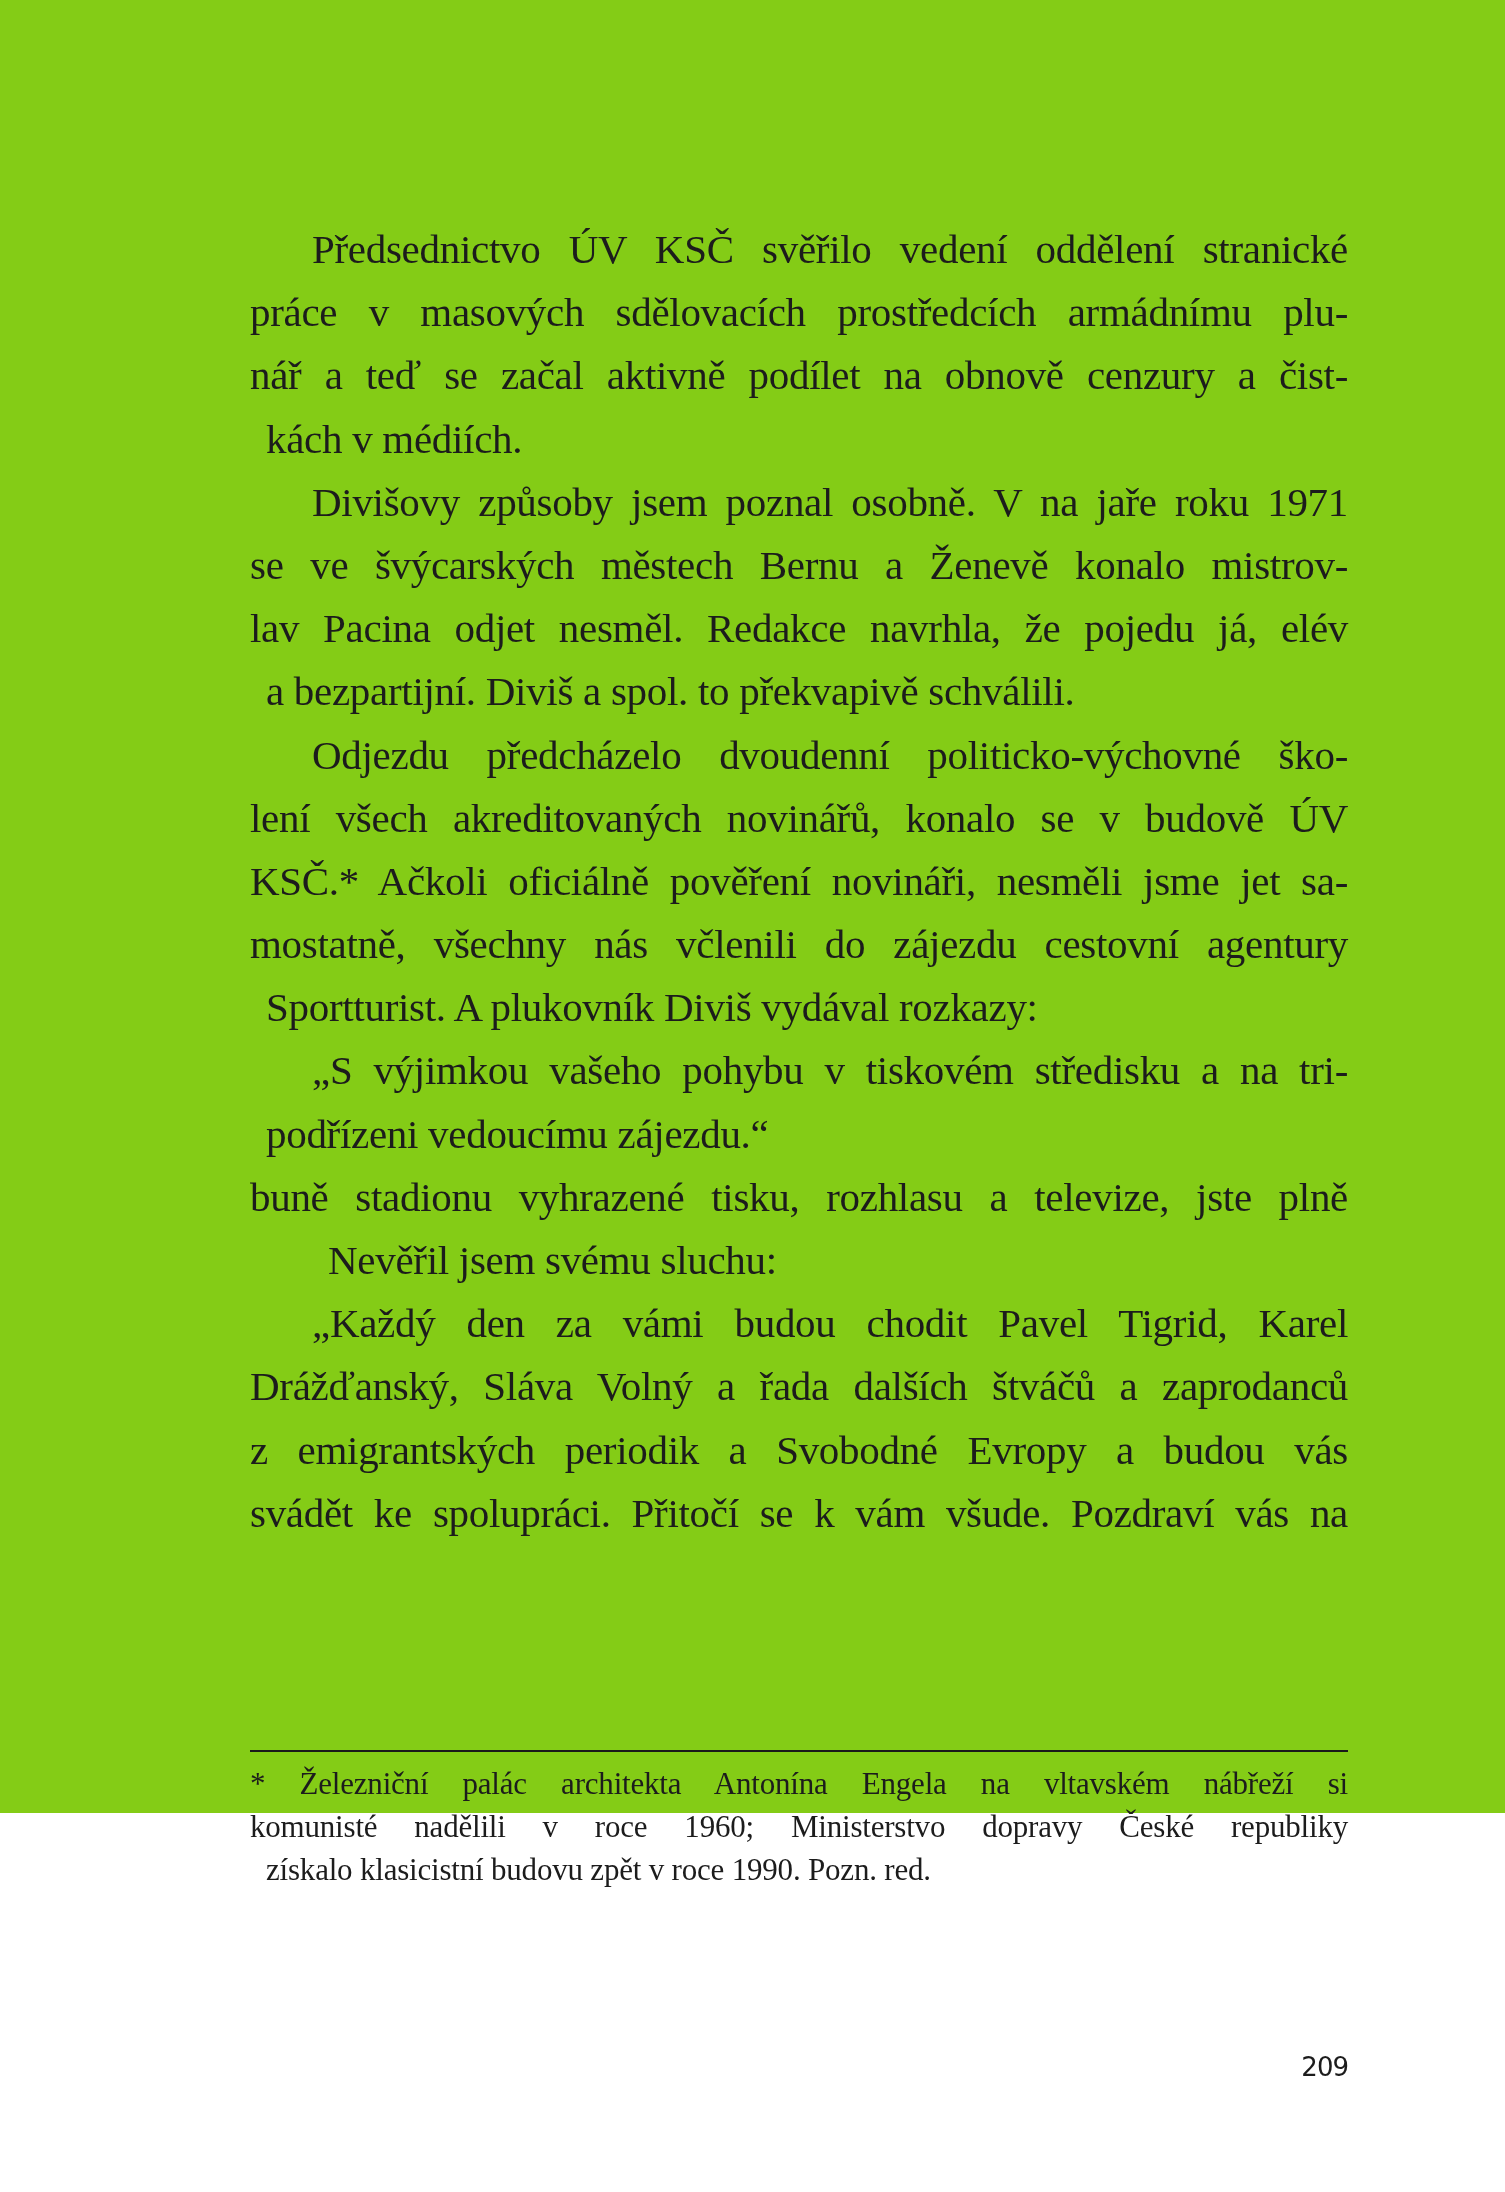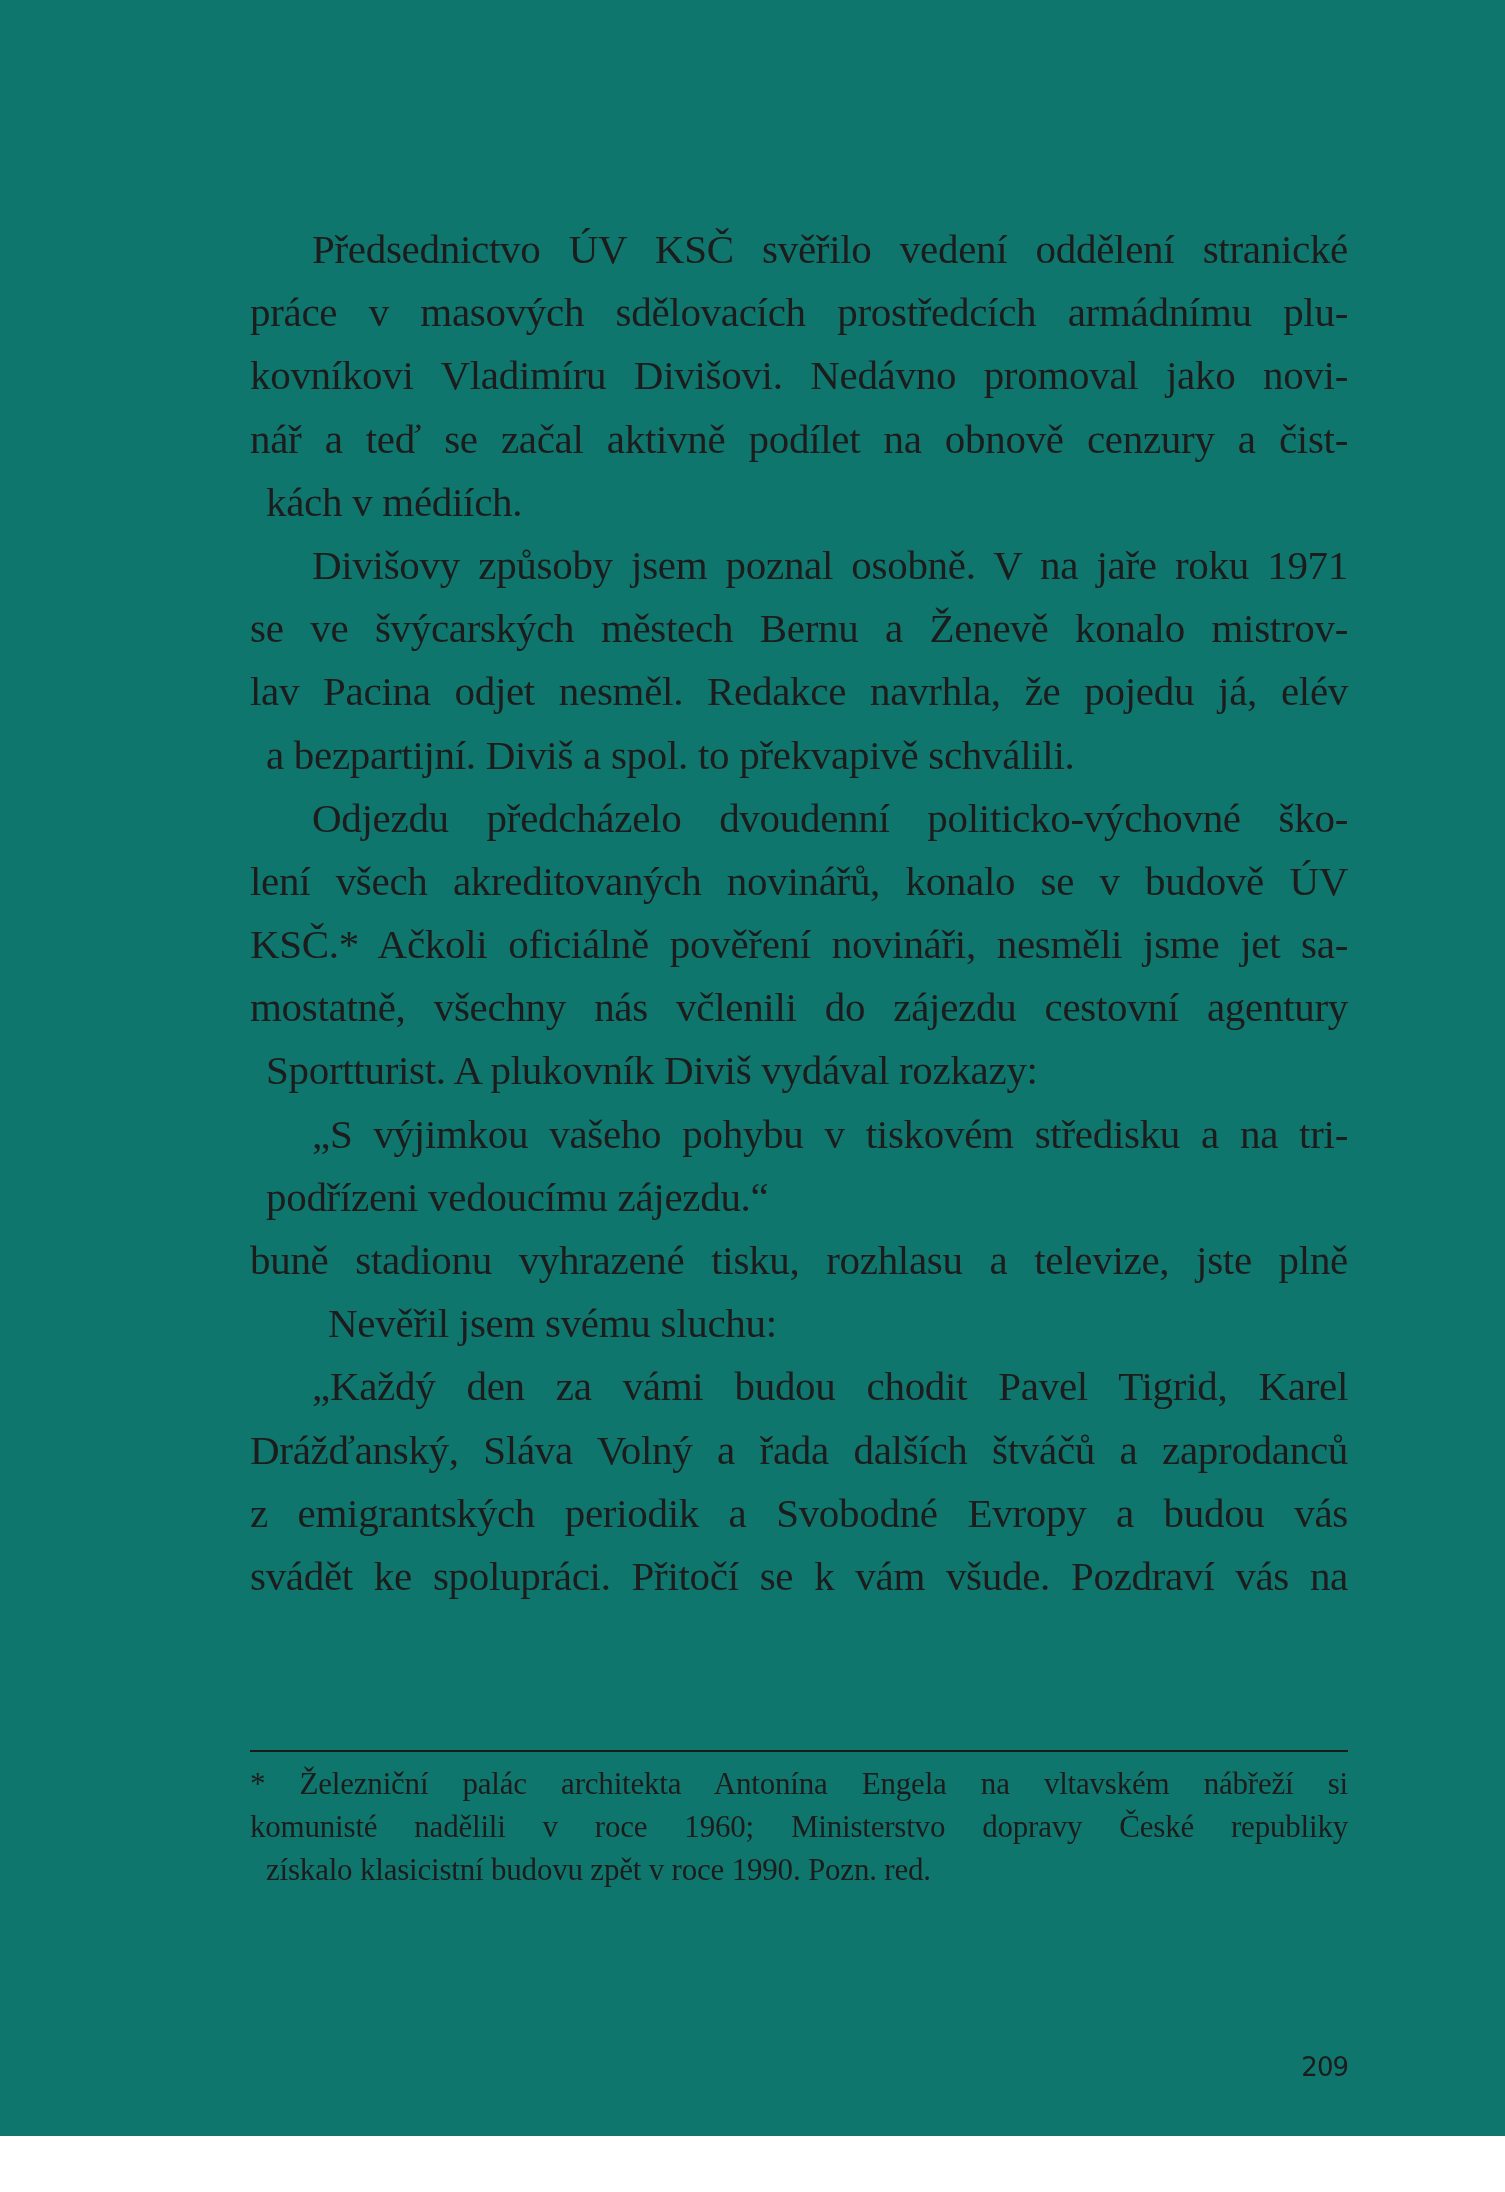--- a/index.html
+++ b/index.html
@@ -11,22 +11,22 @@
       width: 1505px;
       height: 2192px;
       position: relative;
       overflow: hidden;
       color: #1a1a1a;
     }
     .page {
       position: absolute;
       left: 0; top: 0;
       width: 1505px;
-      height: 2136px;
-      background: #0f766e;
+      height: 1813px;
+      background: #84cc16;
     }
     .text-block {
       position: absolute;
       left: 250px;
       top: 218px;
       width: 1098px;
       font-family: "Liberation Serif", "DejaVu Serif", serif;
       font-size: 41px;
       line-height: 63.2px;
       letter-spacing: -0.3px;
@@ -80,21 +80,20 @@
     }
   </style>
 </head>
 <body>
 
 <div class="page">
 
   <div class="text-block">
     <span class="line indent">Předsednictvo ÚV KSČ svěřilo vedení oddělení stranické</span>
     <span class="line">práce v masových sdělovacích prostředcích armádnímu plu-</span>
-    <span class="line">kovníkovi Vladimíru Divišovi. Nedávno promoval jako novi-</span>
     <span class="line">nář a teď se začal aktivně podílet na obnově cenzury a čist-</span>
     <span class="line last">kách v médiích.</span>
 
     <span class="line indent">Divišovy způsoby jsem poznal osobně. V na jaře roku 1971</span>
     <span class="line">se ve švýcarských městech Bernu a Ženevě konalo mistrov-</span>
     <span class="line">lav Pacina odjet nesměl. Redakce navrhla, že pojedu já, elév</span>
     <span class="line last">a bezpartijní. Diviš a spol. to překvapivě schválili.</span>
 
     <span class="line indent">Odjezdu předcházelo dvoudenní politicko-výchovné ško-</span>
     <span class="line">lení všech akreditovaných novinářů, konalo se v budově ÚV</span>

